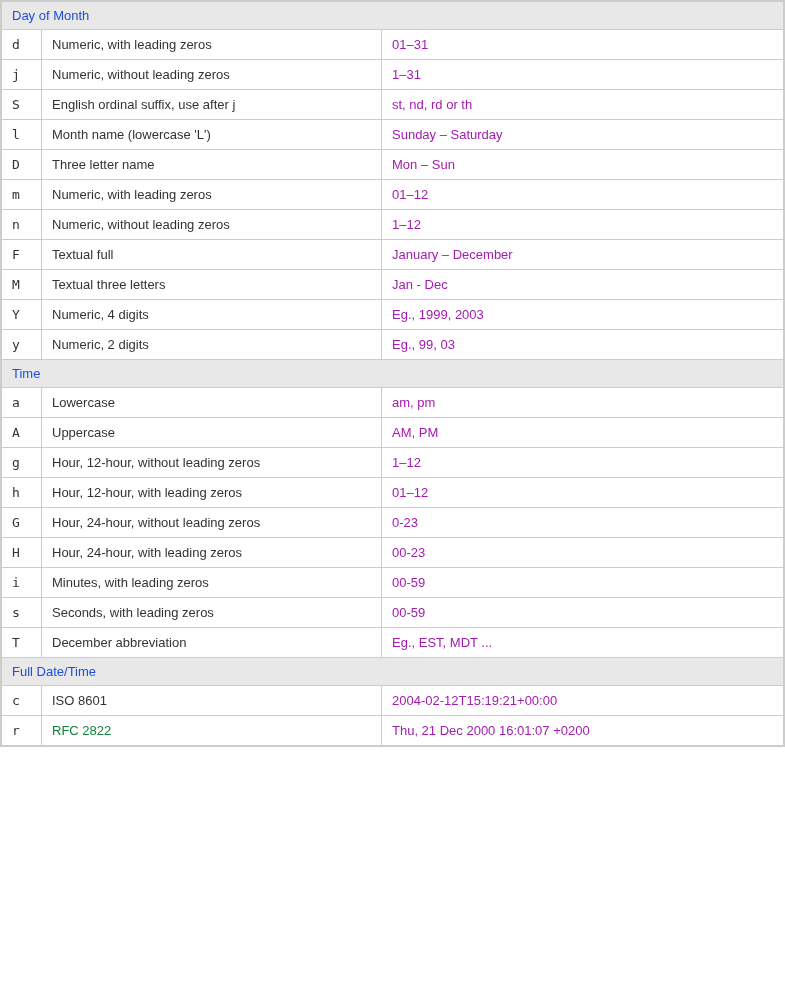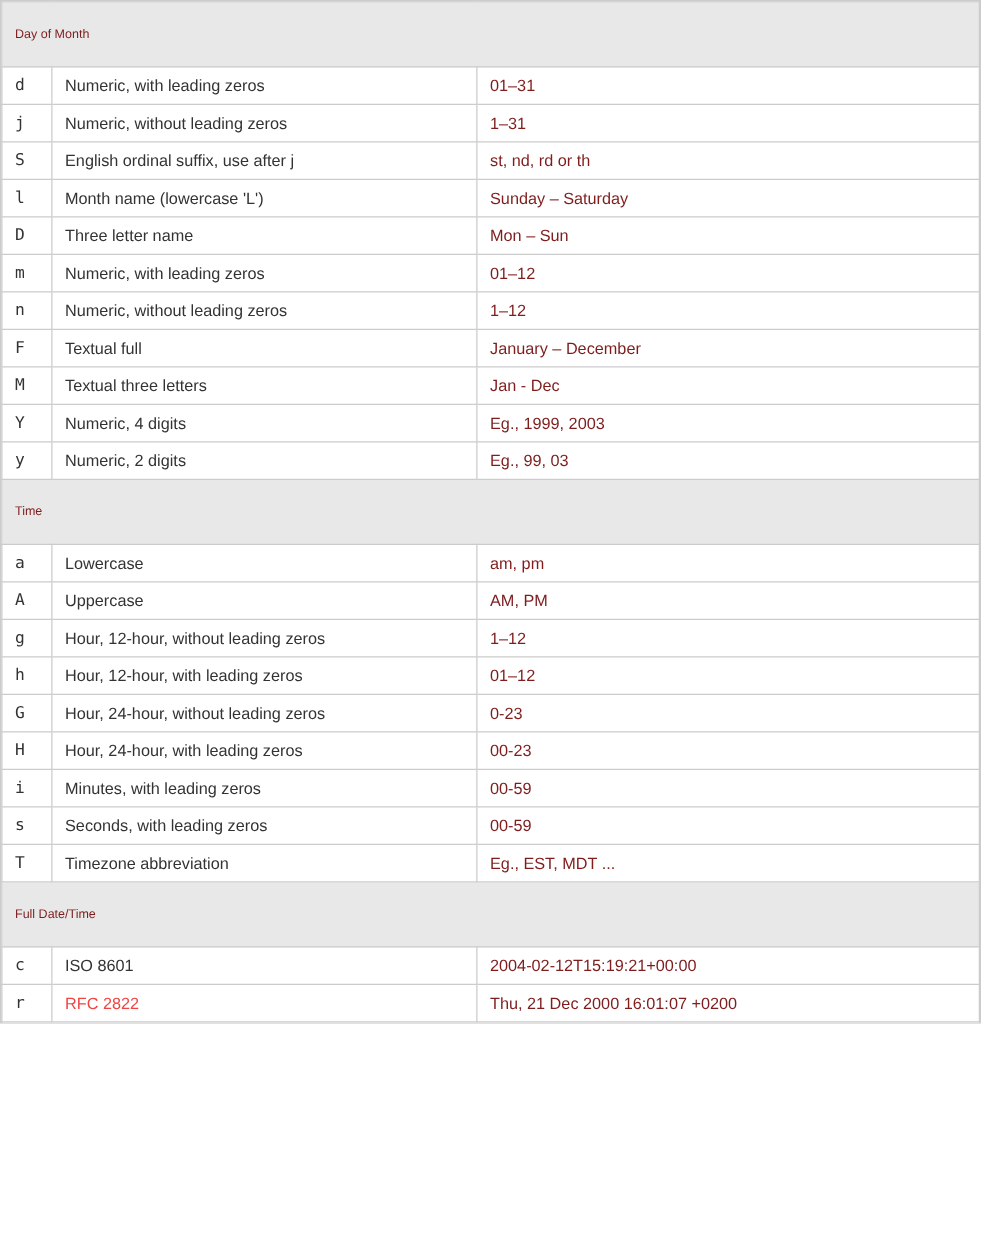--- a/index.html
+++ b/index.html
@@ -18,44 +18,44 @@
       border-collapse: collapse;
     }
     td, th {
       padding: 7px 10px;
       border: 1px solid #ccc;
       vertical-align: middle;
     }
     .section-header td {
       background: #e8e8e8;
       font-weight: normal;
-      font-size: 10px;
-      color: #7f1d1d;
-      padding: 20px 10px;
+      font-size: 13px;
+      color: #1d4ed8;
+      padding: 6px 10px;
     }
     .col-code {
       width: 40px;
       font-family: monospace;
       color: #333;
     }
     .col-desc {
       width: 340px;
       color: #333;
     }
     .col-example {
-      color: #7f1d1d;
+      color: #a21caf;
     }
     .data-row td {
       background: #fff;
     }
     .data-row:nth-child(even) td {
       background: #fff;
     }
     a {
-      color: #ef4444;
+      color: #15803d;
       text-decoration: none;
     }
   </style>
 </head>
 <body>
 
 <div class="table-container">
   <table>
     <tbody id="table-body">
     <tr class="section-header">
@@ -154,21 +154,21 @@
           <td class="col-desc">Minutes, with leading zeros</td>
           <td class="col-example">00-59</td>
         </tr>
         <tr class="data-row">
           <td class="col-code">s</td>
           <td class="col-desc">Seconds, with leading zeros</td>
           <td class="col-example">00-59</td>
         </tr>
         <tr class="data-row">
           <td class="col-code">T</td>
-          <td class="col-desc">Timezone abbreviation</td>
+          <td class="col-desc">December abbreviation</td>
           <td class="col-example">Eg., EST, MDT ...</td>
         </tr>
         <tr class="section-header">
           <td colspan="3">Full Date/Time</td>
         </tr>
         <tr class="data-row">
           <td class="col-code">c</td>
           <td class="col-desc">ISO 8601</td>
           <td class="col-example">2004-02-12T15:19:21+00:00</td>
         </tr>

